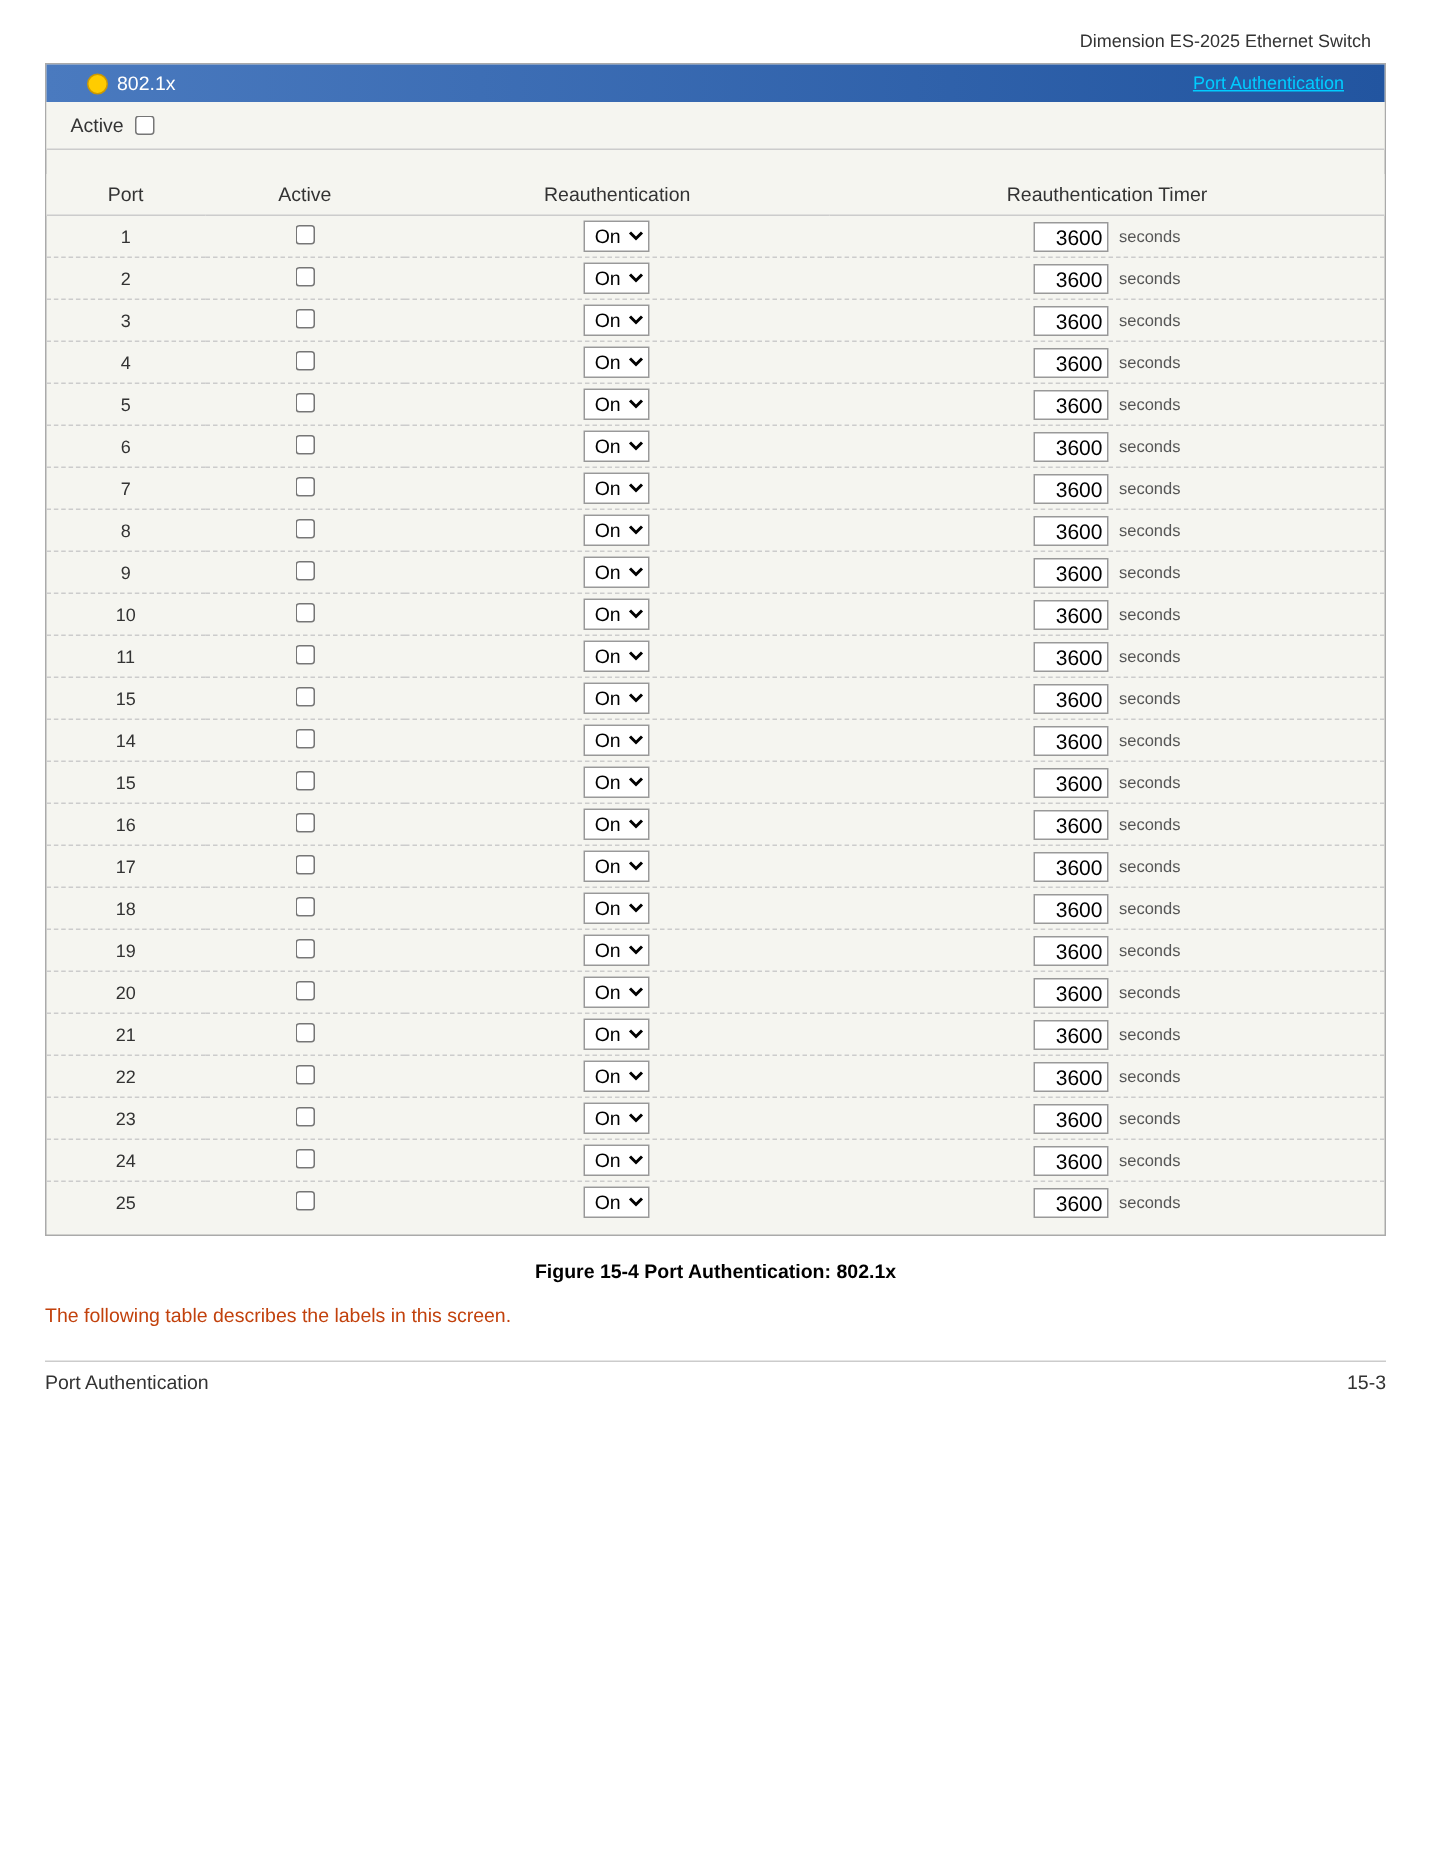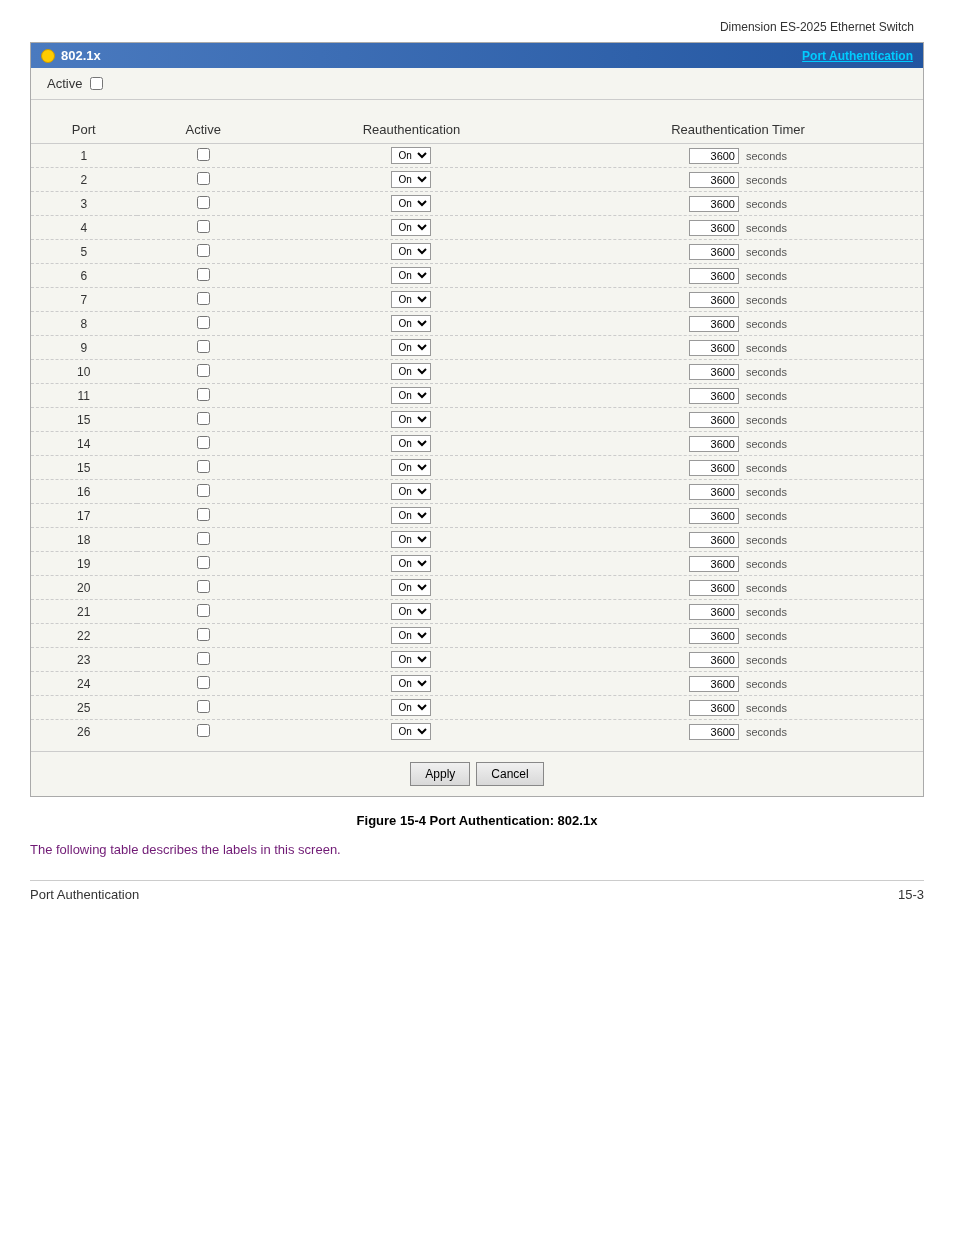--- a/index.html
+++ b/index.html
@@ -23,25 +23,25 @@
 
     .panel {
       border: 1px solid #aaa;
       background: #f5f5f0;
       margin-bottom: 16px;
     }
 
     .panel-titlebar {
       background: linear-gradient(to right, #4a7abf, #2255a0);
       color: white;
-      font-weight: bold;
-      font-size: 13px;
-      padding: 5px 10px;
+      font-weight: normal;
+      font-size: 13px;
+      padding: 5px 27px;
       display: flex;
-      align-items: flex-end;
+      align-items: flex-start;
       justify-content: space-between;
     }
 
     .panel-titlebar .title-left {
       display: flex;
       align-items: center;
       gap: 6px;
     }
 
     .panel-titlebar .dot-icon {
@@ -115,32 +115,32 @@
     .port-number {
       color: #333;
       font-size: 12px;
     }
 
     .checkbox-cell input[type="checkbox"] {
       cursor: pointer;
     }
 
     .reauth-select {
-      font-size: 10px;
+      font-size: 13px;
       padding: 1px 2px;
       border: 1px solid #999;
       background: #fff;
       cursor: pointer;
     }
 
     .timer-input {
       width: 50px;
       border: 1px solid #999;
       padding: 1px 3px;
-      font-size: 11px;
+      font-size: 14px;
       text-align: right;
       background: #fff;
     }
 
     .seconds-label {
       font-size: 11px;
       color: #555;
       margin-left: 3px;
     }
 
@@ -172,21 +172,21 @@
     .figure-caption {
       text-align: center;
       font-weight: bold;
       font-size: 13px;
       margin-bottom: 12px;
       color: #000;
     }
 
     .description-text {
       font-size: 13px;
-      color: #701a75;
+      color: #c2410c;
       margin-bottom: 20px;
       line-height: 1.5;
     }
 
     .page-footer {
       display: flex;
       justify-content: space-between;
       align-items: center;
       font-size: 13px;
       color: #333;
@@ -490,39 +490,24 @@
             <td class="port-number">25</td>
             <td class="checkbox-cell"><input type="checkbox" style=""></td>
             <td><select class="reauth-select"><option value="On">On</option><option value="Off">Off</option></select></td>
             <td>
               <div class="timer-cell">
                 <input type="text" class="timer-input" value="3600" style="">
                 <span class="seconds-label">seconds</span>
               </div>
             </td>
           </tr>
-          <tr>
-            <td class="port-number">26</td>
-            <td class="checkbox-cell"><input type="checkbox" style=""></td>
-            <td><select class="reauth-select"><option value="On">On</option><option value="Off">Off</option></select></td>
-            <td>
-              <div class="timer-cell">
-                <input type="text" class="timer-input" value="3600" style="">
-                <span class="seconds-label">seconds</span>
-              </div>
-            </td>
-          </tr>
         </tbody>
     </table>
   </div>
 
-  <div class="bottom-buttons">
-    <button class="btn">Apply</button>
-    <button class="btn">Cancel</button>
-  </div>
 </div>
 
 <div class="figure-caption">Figure 15-4 Port Authentication: 802.1x</div>
 <div class="description-text">The following table describes the labels in this screen.</div>
 
 <div class="page-footer">
   <span>Port Authentication</span>
   <span>15-3</span>
 </div>
 

